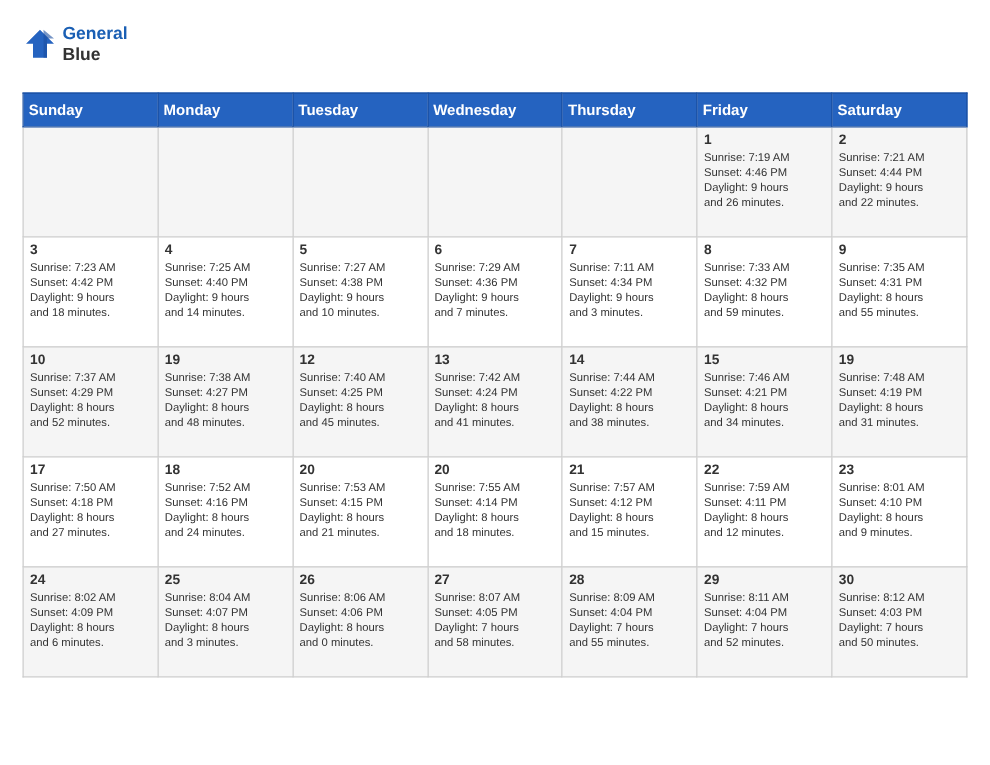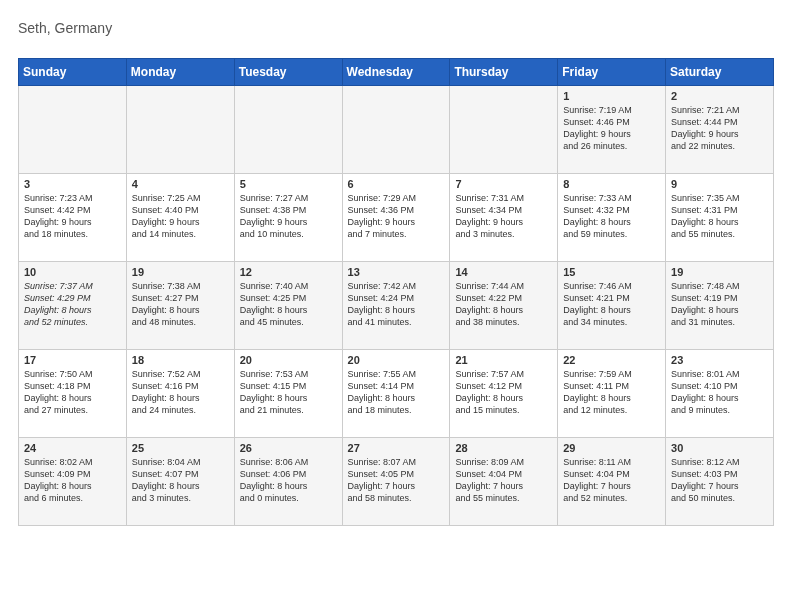--- a/index.html
+++ b/index.html
@@ -94,22 +94,31 @@
     }
     .empty-cell {
       background: #f5f5f5 !important;
     }
   </style>
 </head>
 <body>
 
 <div class="page">
   <div class="header-row">
+    <div class="logo">
+      <svg class="logo-icon" viewBox="0 0 40 40">
+        <polygon points="20,4 36,20 28,20 28,36 12,36 12,20 4,20" fill="#2563c0"></polygon>
+        <polygon points="24,4 36,14 28,14 28,36 24,36" fill="#1a4fa0" opacity="0.6"></polygon>
+      </svg>
+      <div class="logo-text">
+        <span class="blue">General</span><br>
+        <span>Blue</span>
+      </div>
+    </div>
     <div class="title-block">
-      <div class="location">Seth, Germany</div>
     </div>
   </div>
 
   <table class="calendar">
     <thead>
       <tr>
 
       <th>Sunday</th>
           <th>Monday</th>
           <th>Tuesday</th>
@@ -166,21 +175,21 @@
           </td>
           <td>
             <span class="day-num">6</span>
             <div class="day-info" style="white-space: pre-line;">Sunrise: 7:29 AM
 Sunset: 4:36 PM
 Daylight: 9 hours
 and 7 minutes.</div>
           </td>
           <td>
             <span class="day-num">7</span>
-            <div class="day-info" style="white-space: pre-line;">Sunrise: 7:31 AM
+            <div class="day-info" style="white-space: pre-line;">Sunrise: 7:11 AM
 Sunset: 4:34 PM
 Daylight: 9 hours
 and 3 minutes.</div>
           </td>
           <td>
             <span class="day-num">8</span>
             <div class="day-info" style="white-space: pre-line;">Sunrise: 7:33 AM
 Sunset: 4:32 PM
 Daylight: 8 hours
 and 59 minutes.</div>
@@ -189,21 +198,21 @@
             <span class="day-num">9</span>
             <div class="day-info" style="white-space: pre-line;">Sunrise: 7:35 AM
 Sunset: 4:31 PM
 Daylight: 8 hours
 and 55 minutes.</div>
           </td>
         </tr>
         <tr>
           <td>
             <span class="day-num">10</span>
-            <div class="day-info" style="white-space: pre-line; font-style: italic;">Sunrise: 7:37 AM
+            <div class="day-info" style="white-space: pre-line;">Sunrise: 7:37 AM
 Sunset: 4:29 PM
 Daylight: 8 hours
 and 52 minutes.</div>
           </td>
           <td>
             <span class="day-num">19</span>
             <div class="day-info" style="white-space: pre-line;">Sunrise: 7:38 AM
 Sunset: 4:27 PM
 Daylight: 8 hours
 and 48 minutes.</div>

